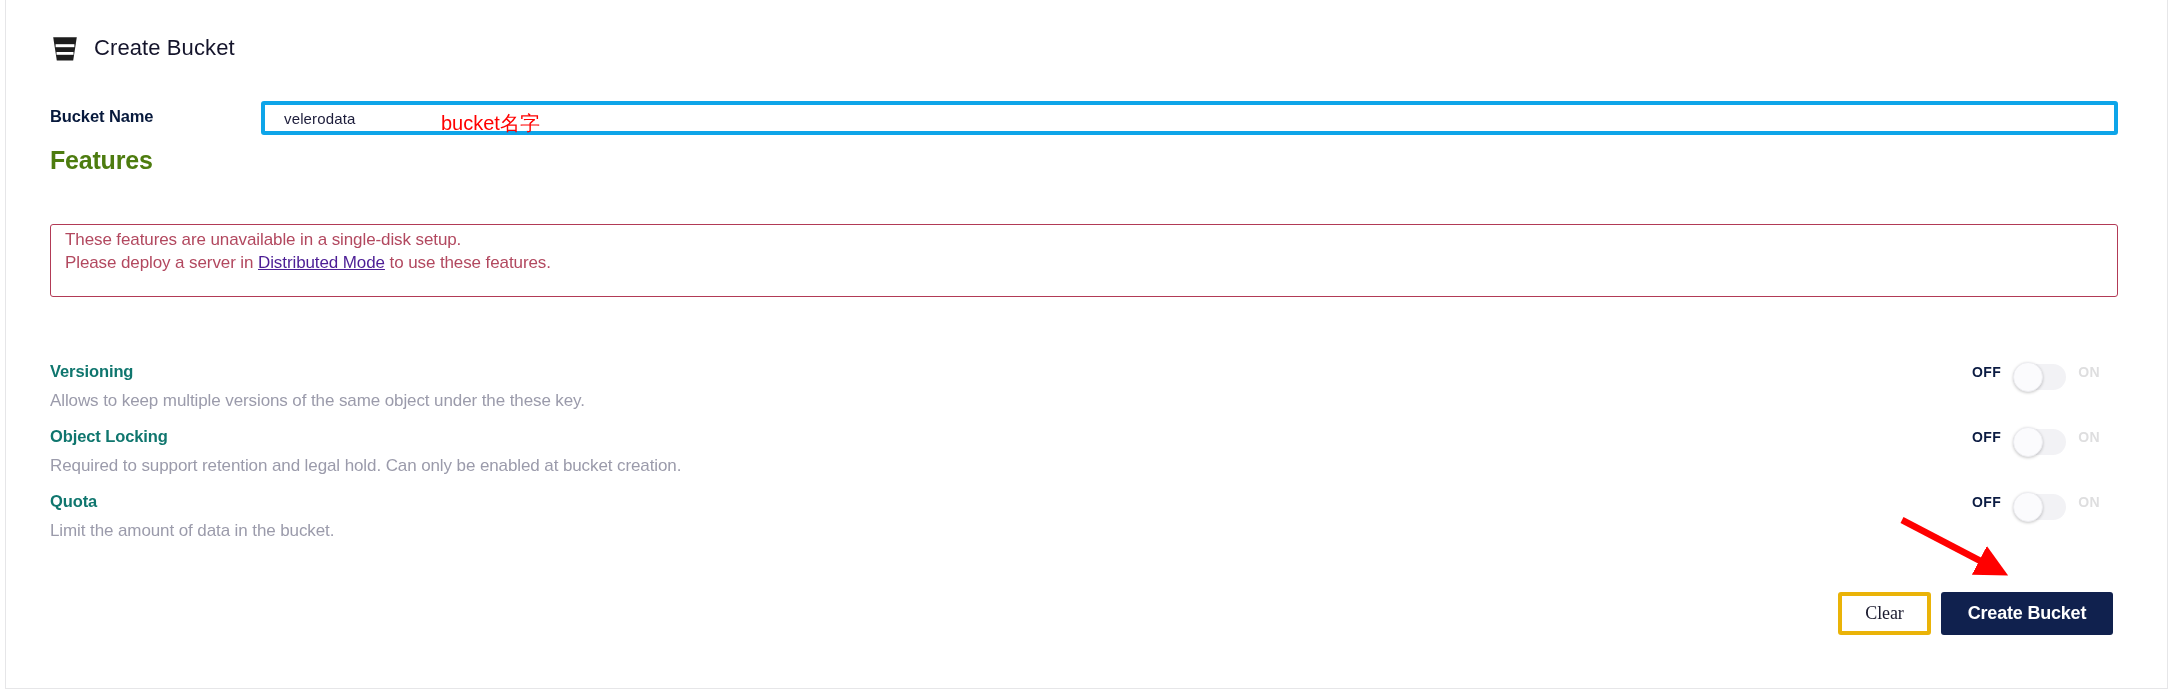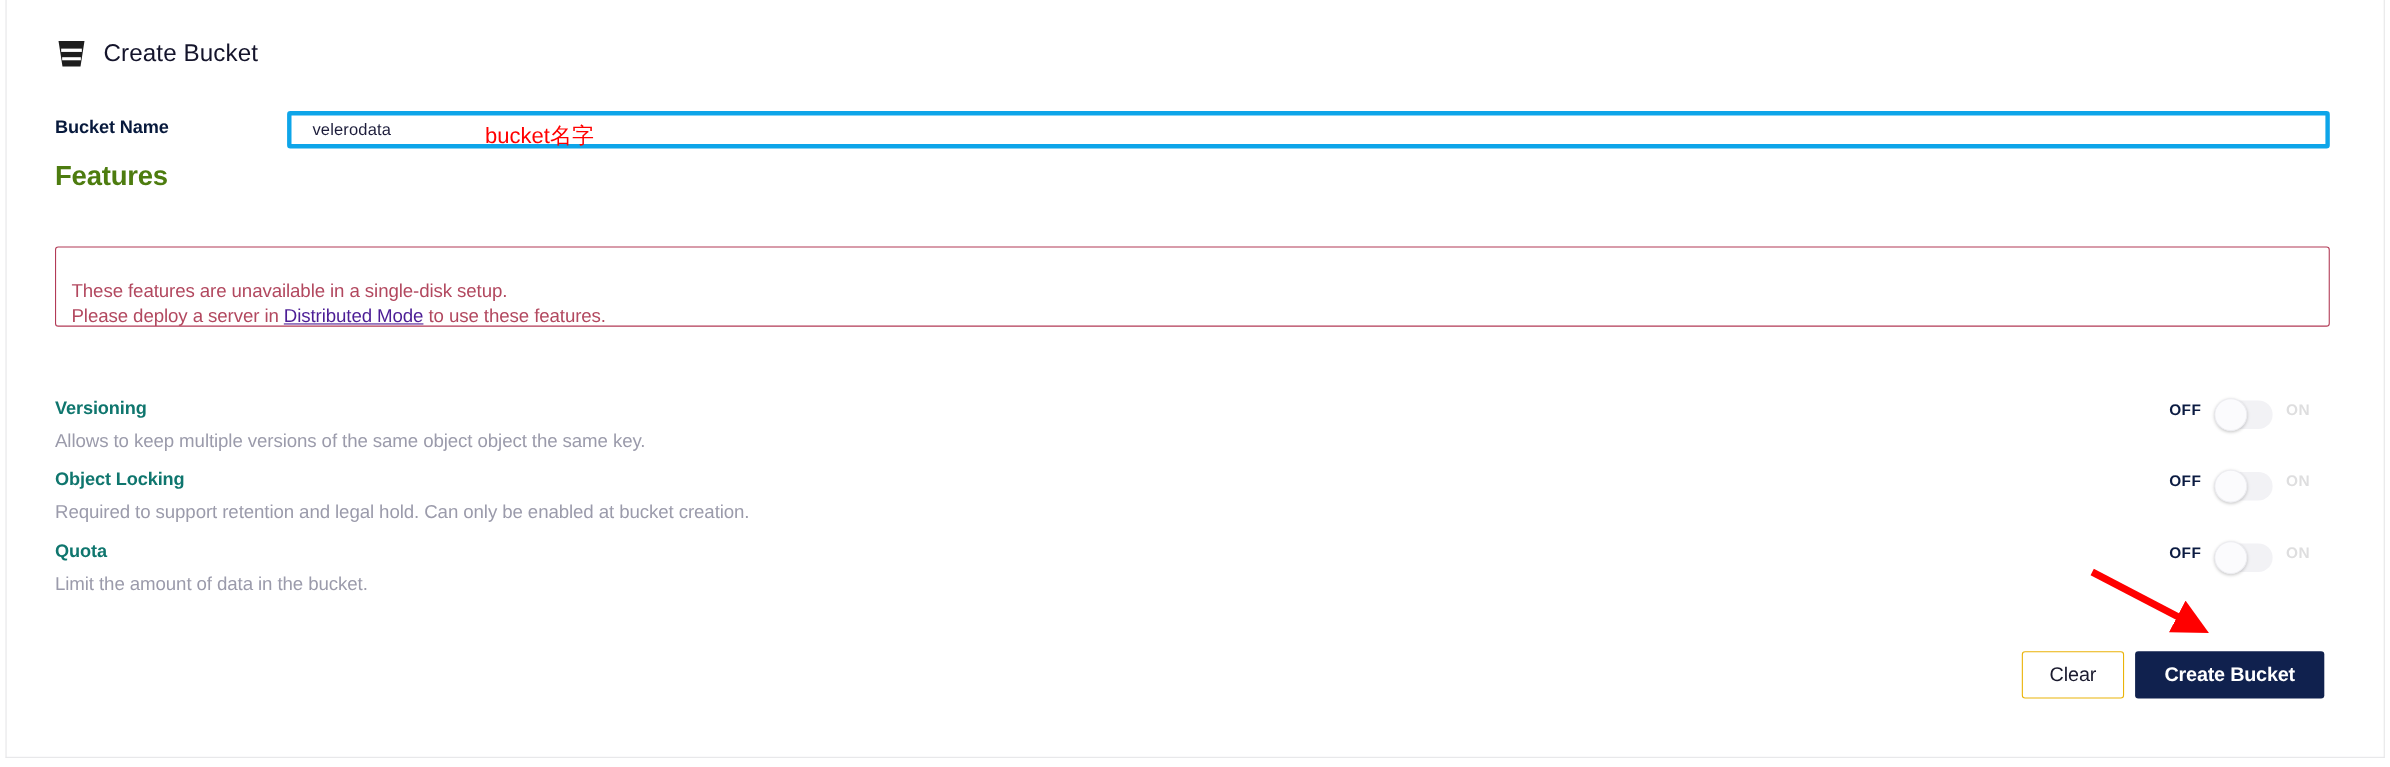--- a/index.html
+++ b/index.html
@@ -110,21 +110,21 @@
   
   .warning-box {
     position: absolute;
     left: 50px;
     top: 224px;
     width: 2068px;
     height: 73px;
     border: 1px solid #b23a56;
     border-radius: 3px;
     background: #ffffff;
-    padding: 29px 0 0 14px;
+    padding: 4px 0 0 14px;
   }
   .warning-line {
     font-size: 17px;
     color: #b2485f;
     line-height: 1.33;
     letter-spacing: -.1px;
   }
   .warning-link {
     color: #4c1d95;
     text-decoration: underline;
@@ -208,26 +208,26 @@
     position: absolute;
     left: 1838px;
     top: 592px;
     display: flex;
     align-items: center;
     gap: 10px;
   }
   .btn-clear {
     width: 93px;
     height: 43px;
-    border: 1px solid #eab308;
+    border: 4px solid #eab308;
     border-radius: 3px;
     background: #ffffff;
     color: #1a1a2e;
     font-size: 18px;
-    font-family: Liberation Sans, sans-serif;
+    font-family: Liberation Serif, serif;
     cursor: pointer;
     letter-spacing: -.1px;
   }
   .btn-create {
     width: 172px;
     height: 43px;
     border: none;
     border-radius: 3px;
     background: #10214e;
     color: #ffffff;
@@ -266,21 +266,21 @@
 
   <div class="section-heading">Features</div>
 
   <div class="warning-box">
     <div class="warning-line">These features are unavailable in a single-disk setup.</div>
     <div class="warning-line"><span>Please deploy a server in </span><a class="warning-link">Distributed Mode</a><span> to use these features.</span></div>
   </div>
 
   <div class="feature-block" style="top:362px;">
     <span class="feature-title" style="top:0;">Versioning</span>
-    <span class="feature-desc" style="top:29px;">Allows to keep multiple versions of the same object object the same key.</span>
+    <span class="feature-desc" style="top:29px;">Allows to keep multiple versions of the same object under the these key.</span>
   </div>
   <div class="toggle-group" style="left:1972px; top:364px;">
     <span class="toggle-off-label">OFF</span>
     <span class="toggle-switch">
         <span class="toggle-knob"></span>
       </span>
     <span class="toggle-on-label">ON</span>
   </div>
 
   <div class="feature-block" style="top:427px;">

